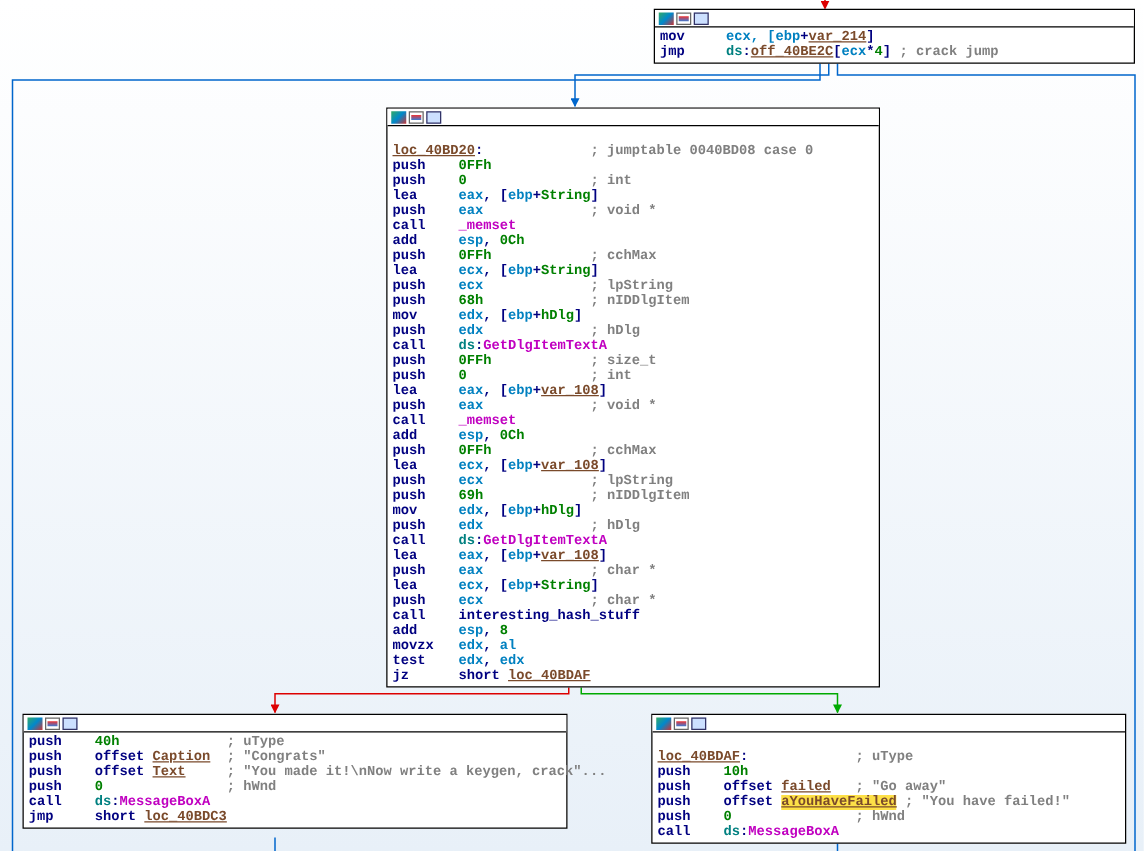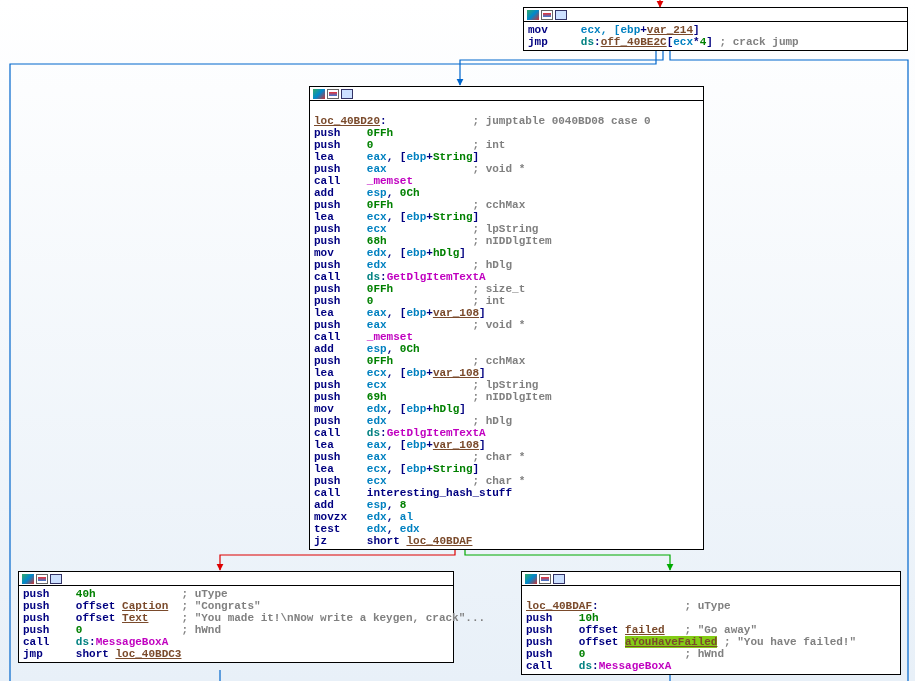--- a/index.html
+++ b/index.html
@@ -44,21 +44,21 @@
   .ic3 {
     background: #cce0ff; border:1px solid #336;
   }
   
   .c-br { color: #7a4a2b; text-decoration: underline; } 
   .c-db { color: #000080; } 
   .c-gr { color: #008000; } 
   .c-co { color: #808080; } 
   .c-rg { color: #0080c0; } 
   .c-mg { color: #c000c0; } 
-  .c-hl { background: #84cc16; } 
+  .c-hl { background: #fde047; } 
   .c-teal { color: #008080; }
   svg.edge { position:absolute; left:0; top:0; pointer-events:none; }
 </style>
 </head>
 <body>
 
 <svg class="edge" width="915" height="681">
   <defs>
     <marker id="arr-red" viewBox="0 0 10 10" refX="9" refY="5" markerWidth="6" markerHeight="6" orient="auto">
         <path d="M0 0 L10 5 L0 10 z" fill="#d00"></path>

